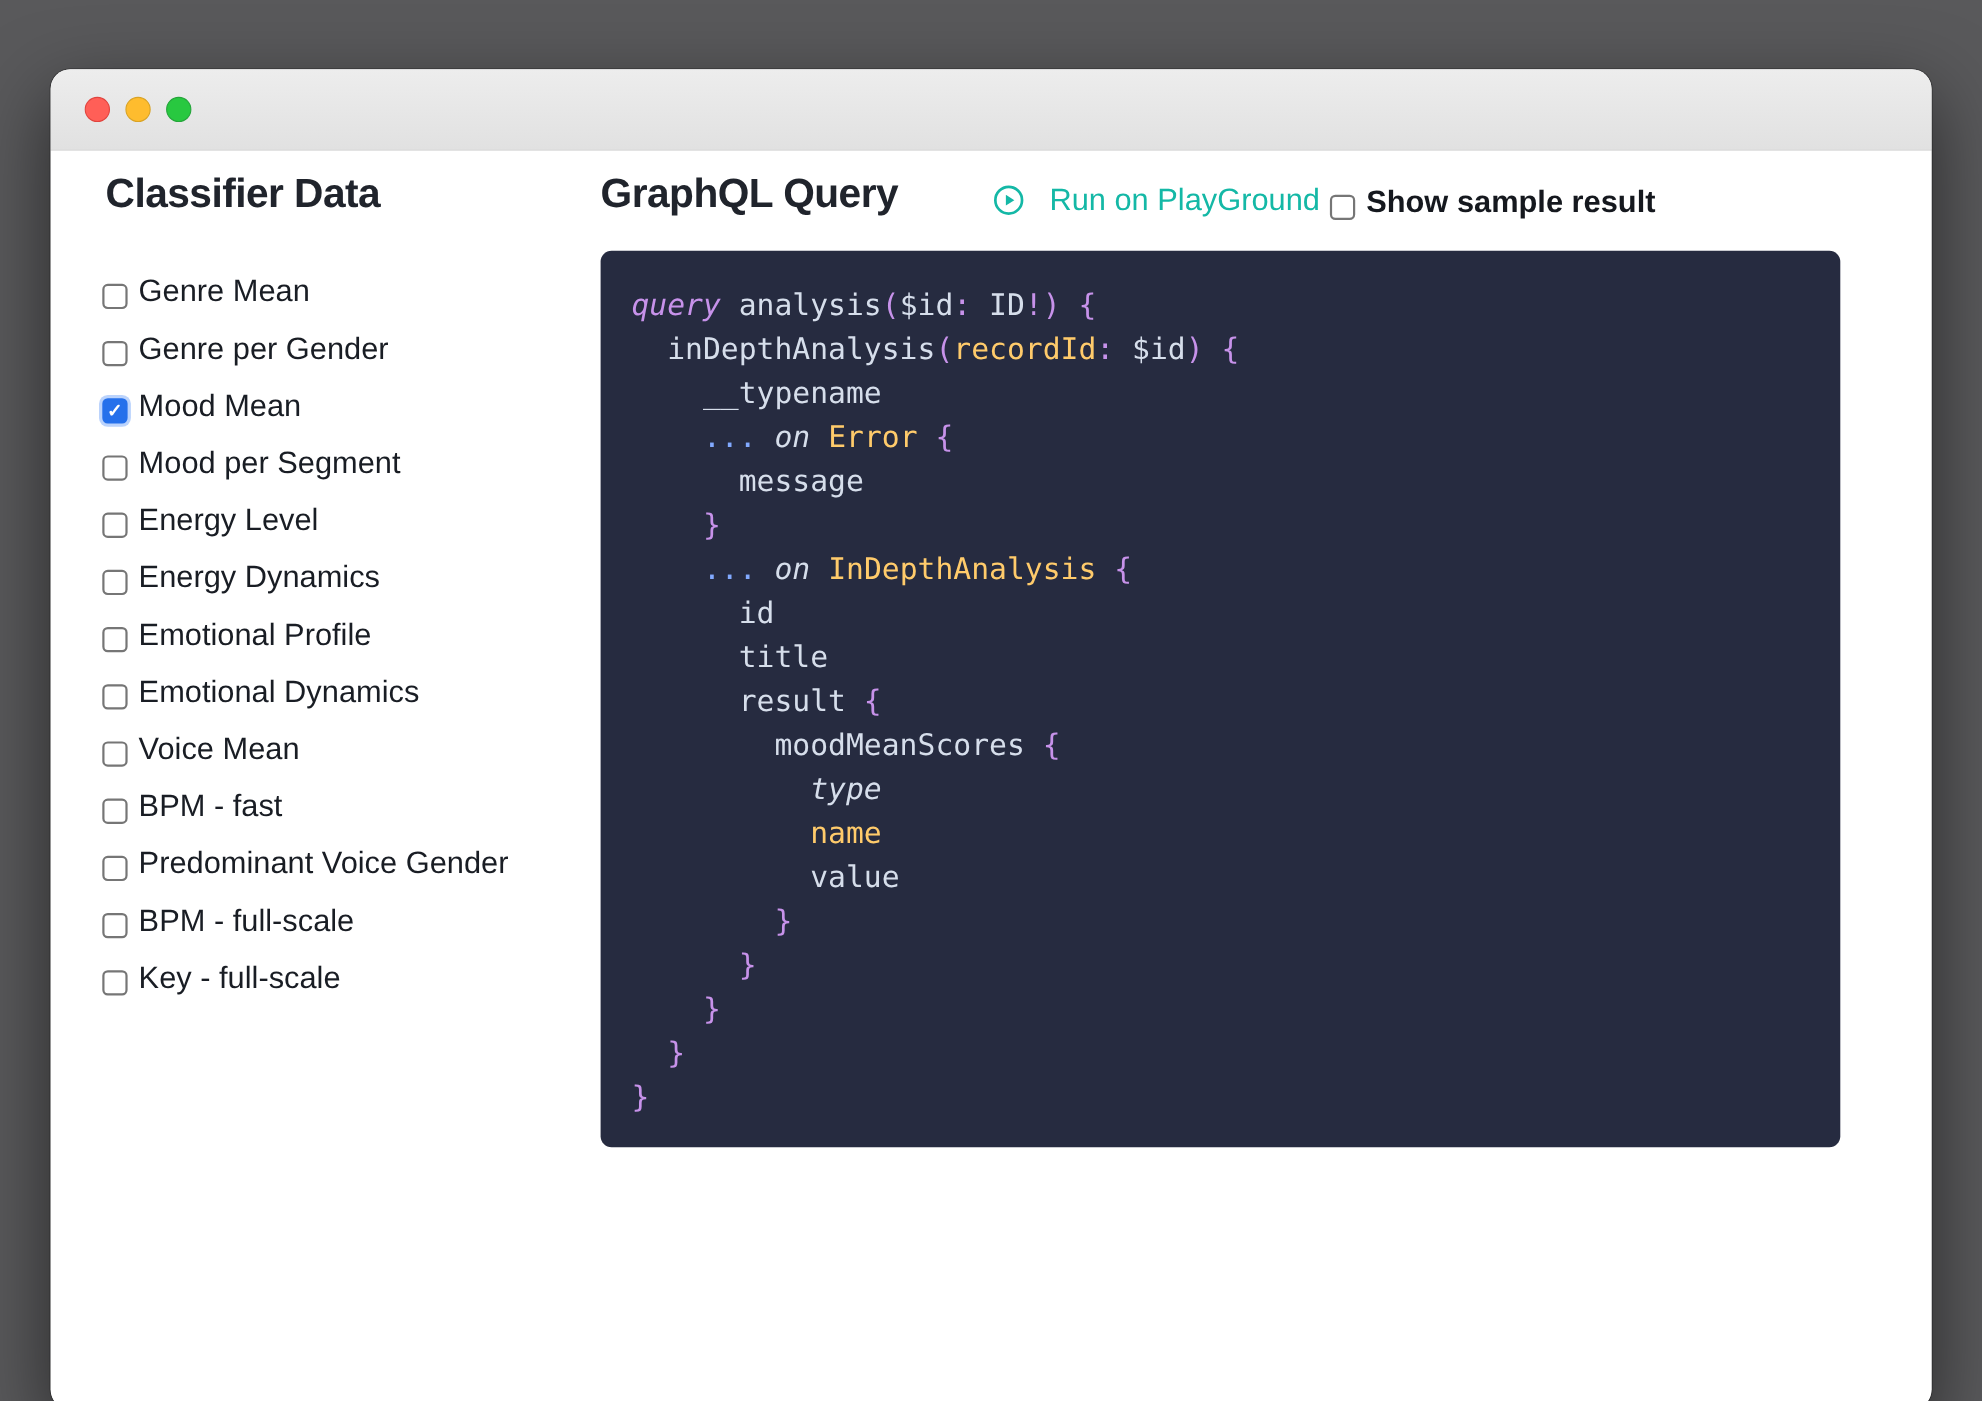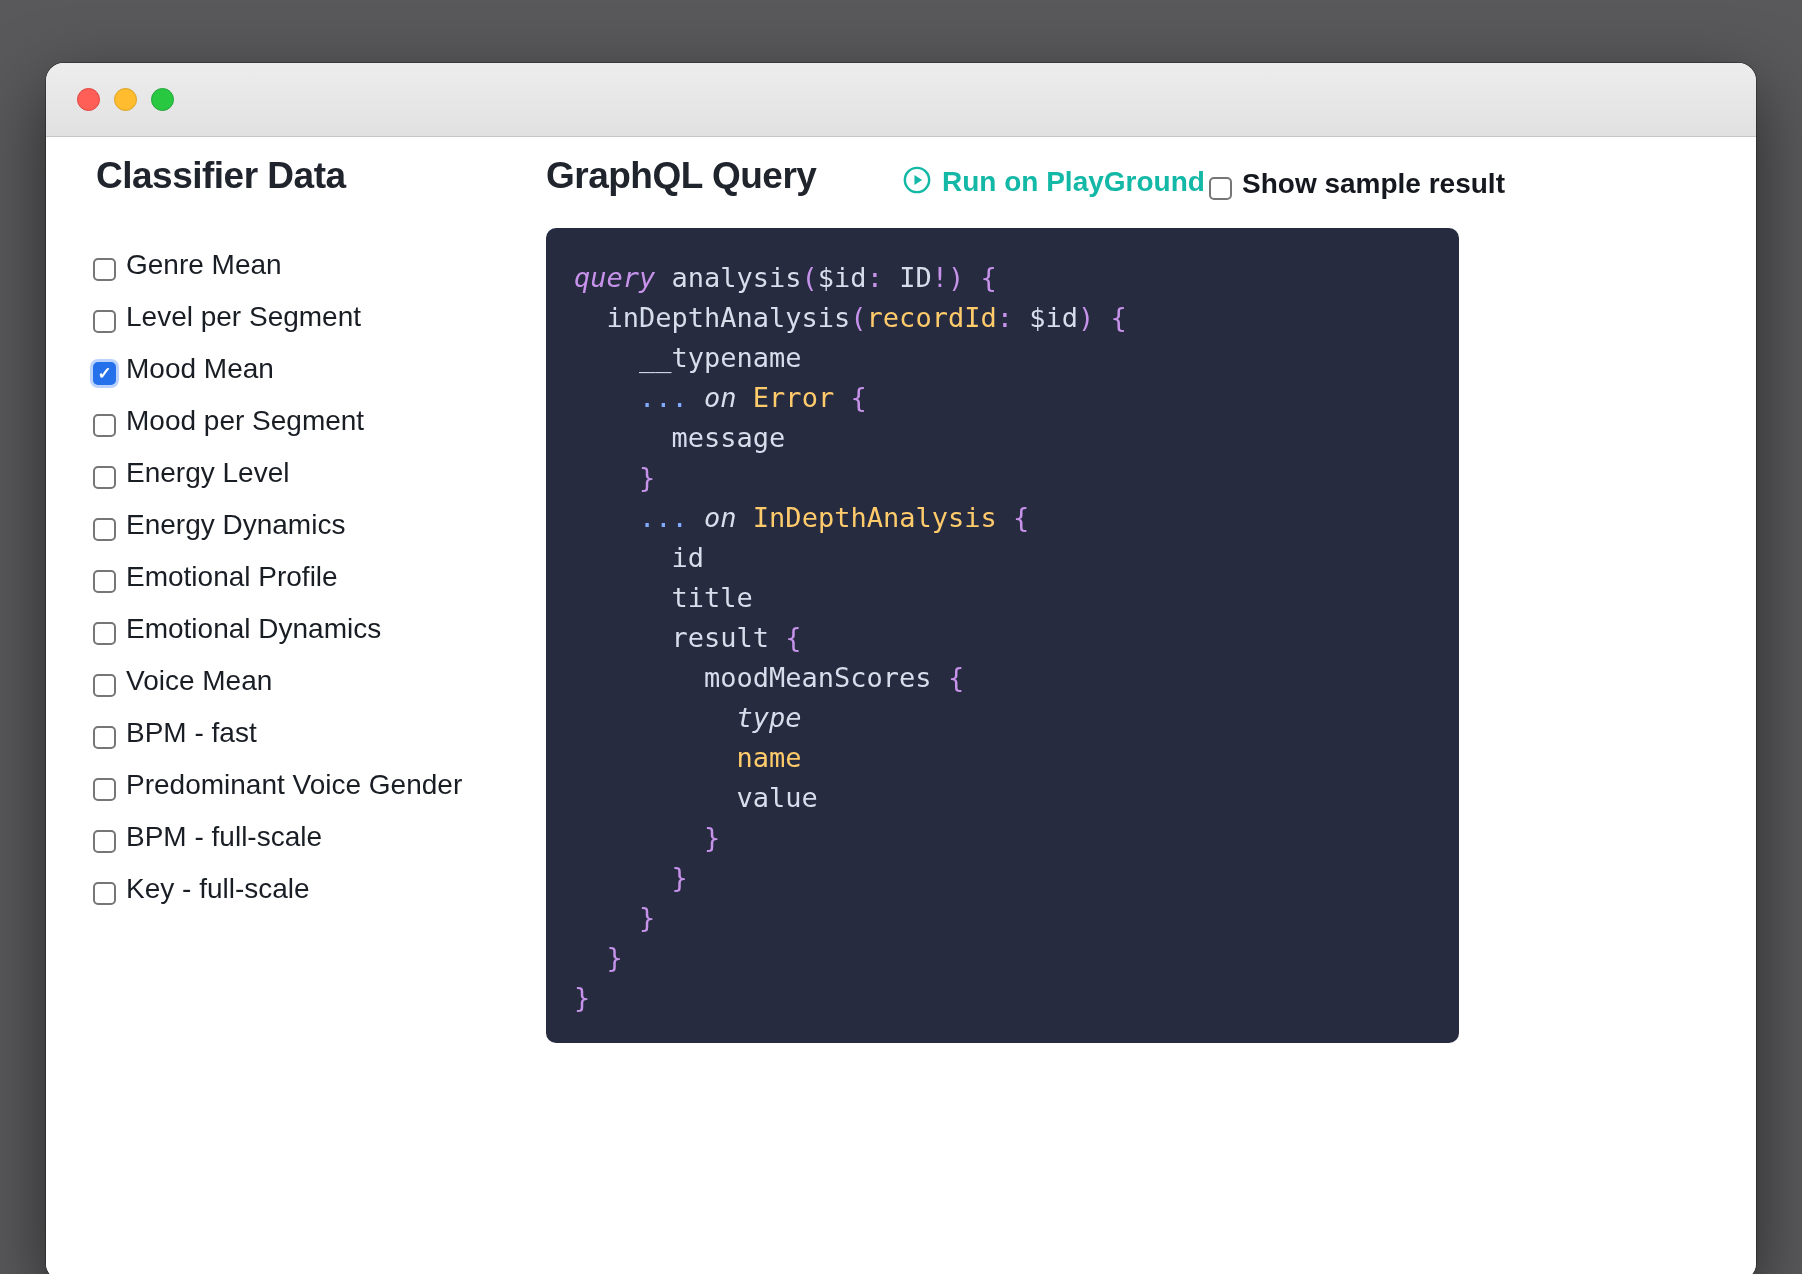--- a/index.html
+++ b/index.html
@@ -54,35 +54,35 @@
     color: #fff; font-size: 17px; font-weight: 700; line-height: 1;
     cursor: pointer;
   }
   .cb.checked {
     background: #2570eb; border-color: #2570eb;
     box-shadow: 0 0 0 3px rgba(59,130,246,.35);
   }
 
   .run-link {
     position: absolute; left: 857px; top: 29px;
-    display: flex; gap: 11px;
-    color: #14b8a6; font-size: 28px; font-weight: 700;
+    display: flex; align-items: center; gap: 23px;
+    color: #14b8a6; font-size: 28px; font-weight: 400;
     text-decoration: none; cursor: pointer;
   }
   .run-link svg { display: block; }
 
   .sample-toggle {
     position: absolute; left: 1163px; top: 31px;
     display: flex; align-items: flex-end; gap: 10px; cursor: pointer;
   }
   .sample-toggle .slabel { font-size: 28px; font-weight: 700; color: #15181e; }
 
   .code {
     position: absolute; left: 500px; top: 91px;
-    width: 913px; height: 815px;
+    width: 1127px; height: 815px;
     margin: 0; padding: 30px 28px;
     background: #262b40; border-radius: 10px;
     font-family: "DejaVu Sans Mono", monospace;
     font-size: 27px; line-height: 40px;
     overflow: hidden;
   }
   .code-line { white-space: pre; }
   .tok-p  { color: #d6deeb; }
   .tok-kw { color: #c792ea; font-style: italic; }
   .tok-pu { color: #c792ea; }
@@ -106,21 +106,21 @@
 
       <h1>Classifier Data</h1>
 
       <div class="checkbox-list" id="classifier-list">
           <label class="row">
             <span class="cb"></span>
             <span class="lbl">Genre Mean</span>
           </label>
           <label class="row">
             <span class="cb"></span>
-            <span class="lbl">Level per Segment</span>
+            <span class="lbl">Genre per Gender</span>
           </label>
           <label class="row">
             <span class="cb checked">✓</span>
             <span class="lbl">Mood Mean</span>
           </label>
           <label class="row">
             <span class="cb"></span>
             <span class="lbl">Mood per Segment</span>
           </label>
           <label class="row">

